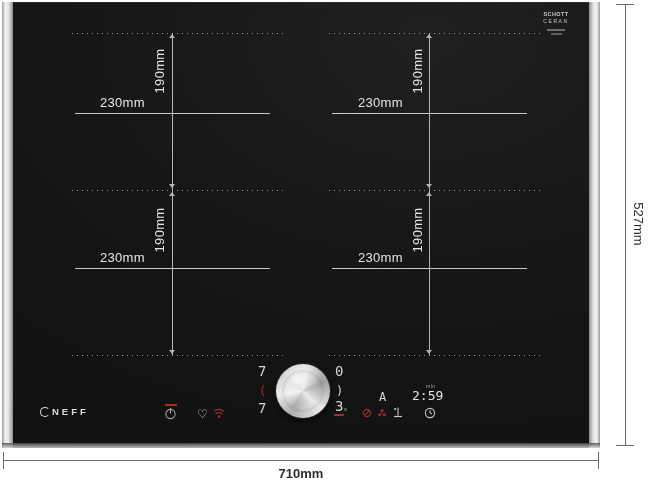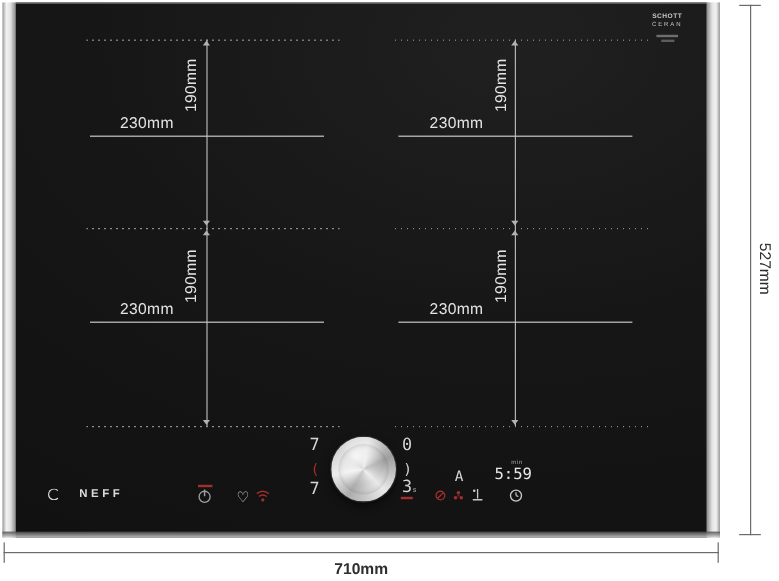--- a/index.html
+++ b/index.html
@@ -48,21 +48,21 @@
   .knob{position:absolute;left:276px;top:364px;width:54px;height:54px;border-radius:50%;
         background:
           radial-gradient(circle at 38% 30%, rgba(255,255,255,.85), rgba(255,255,255,0) 48%),
           conic-gradient(from 210deg,#adadad,#ededed 50deg,#bcbcbc 100deg,#dedede 160deg,
                          #9f9f9f 215deg,#e9e9e9 285deg,#adadad 360deg);
         box-shadow:0 0 0 1px rgba(255,255,255,.10), 0 3px 7px rgba(0,0,0,.65);}
   .knob::after{content:"";position:absolute;left:6px;top:6px;right:6px;bottom:6px;
         border-radius:50%;box-shadow:inset 0 0 4px rgba(0,0,0,.18);}
 
   
-  .nefflogo{position:absolute;left:40px;top:406px;display:flex;align-items:center;gap:16px;}
+  .nefflogo{position:absolute;left:40px;top:406px;display:flex;align-items:center;gap:2px;}
   .neff-arc{width:10px;height:10px;border:1.5px solid #dcdcdc;border-radius:50%;
             border-right-color:transparent;transform:rotate(0deg);box-sizing:border-box;}
   .neff-text{color:#dcdcdc;font-size:9.5px;font-weight:bold;letter-spacing:3px;}
 
   
   .schott{position:absolute;left:543px;top:11px;width:26px;text-align:center;color:#c9c9c9;}
   .schott .l1{font-size:5.5px;font-weight:bold;letter-spacing:.4px;}
   .schott .l2{font-size:5px;letter-spacing:1.6px;margin-top:1px;}
   .schott .micro{margin:5px auto 0 auto;height:2px;background:#6e6e6e;width:18px;}
   .schott .micro.m2{margin-top:2px;width:11px;background:#5d5d5d;}
@@ -146,21 +146,21 @@
   <div class="knob"></div>
 
   <span class="seg" style="left:335px;top:363px;font-size:14px;">0</span>
   <span class="seg" style="left:336px;top:384px;font-size:12px;">)</span>
   <span class="seg" style="left:335px;top:398px;font-size:14px;">3</span>
   <span class="tiny" style="left:344px;top:406px;font-size:6px;">s</span>
   <div class="redbar" style="left:334px;top:414px;width:10px;height:2px;"></div>
 
   <span class="seg" style="left:379px;top:390px;font-size:12px;">A</span>
   <span class="tiny" style="left:426px;top:383px;font-size:5px;letter-spacing:.5px;">min</span>
-  <span class="seg" style="left:412px;top:388px;font-size:13px;color:#e6e6e6;">5:59</span>
+  <span class="seg" style="left:412px;top:388px;font-size:13px;color:#e6e6e6;">2:59</span>
 
   <span class="icon" style="left:362px;top:408px;">
     <svg width="10" height="10" viewBox="0 0 10 10">
         <circle cx="5" cy="5" r="3.6" fill="none" stroke="#a32e2e" stroke-width="1.1"></circle>
         <line x1="2.3" y1="7.7" x2="7.7" y2="2.3" stroke="#a32e2e" stroke-width="1.1"></line>
       </svg>
   </span>
   <span class="icon" style="left:377px;top:408px;">
     <svg width="10" height="10" viewBox="0 0 10 10">
         <circle cx="5" cy="2.6" r="1.5" fill="#a32e2e"></circle>

